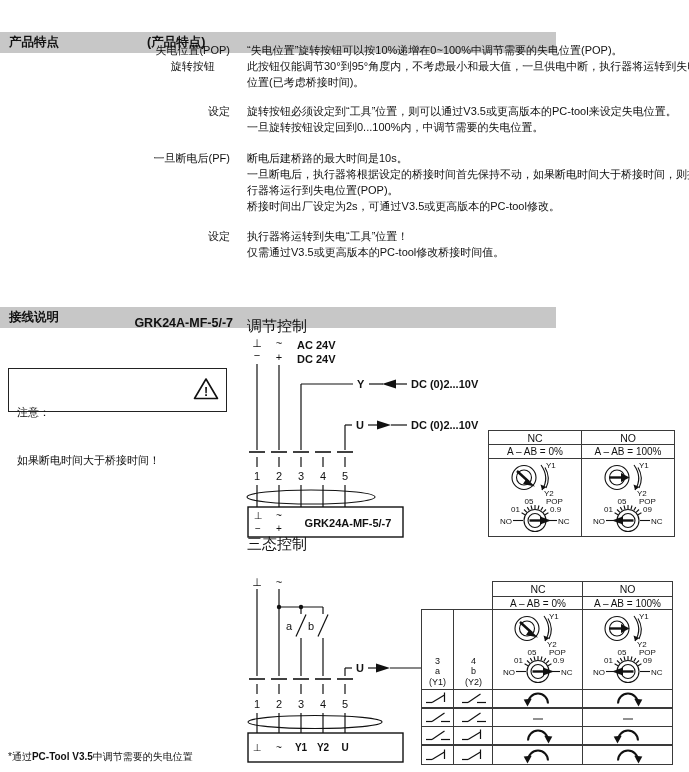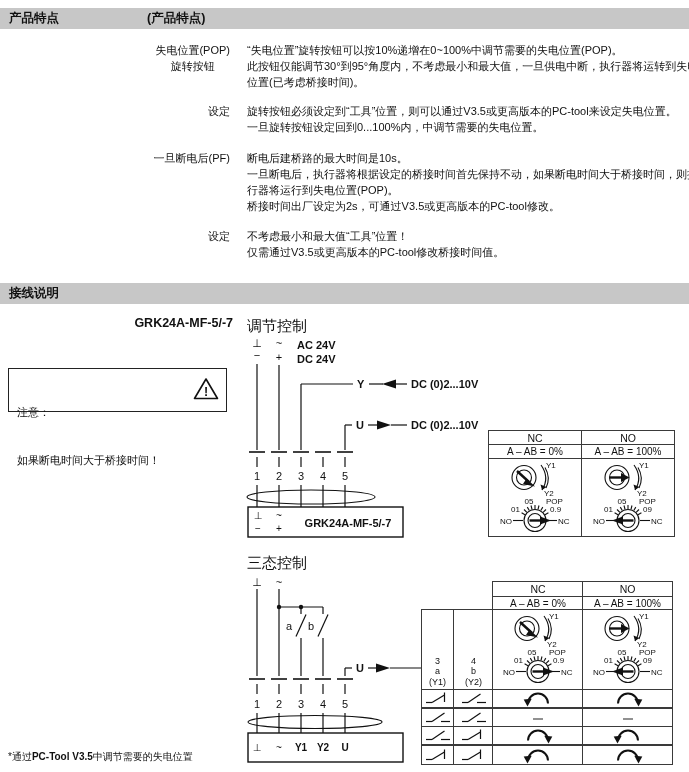--- a/index.html
+++ b/index.html
@@ -1,18 +1,18 @@
 <!DOCTYPE html>
 <html><head>
 <meta charset="utf-8">
 <style>
   html,body{margin:0;padding:0;background:#fff;}
   .page{position:relative;width:689px;height:772px;background:#fff;overflow:hidden;
         font-family:"Liberation Sans","DejaVu Sans",sans-serif;color:#111;}
-  .graybar{position:absolute;left:0;width:689px;height:21px;background:#c7c7c7;}
+  .graybar{position:absolute;left:0;width:556px;height:21px;background:#c7c7c7;margin-top:24px;}
   .graybar span{position:absolute;top:0;line-height:21px;font-weight:bold;font-size:12.5px;white-space:pre;}
   .bartitle{left:9px;}
   .barnote{left:147px;}
   .para{position:absolute;left:0;width:689px;}
   .plabel{position:absolute;right:459px;top:0;text-align:center;white-space:pre;font-size:11px;line-height:16px;}
   .ptext{position:absolute;left:247px;top:0;white-space:pre;font-size:11px;line-height:16px;}
   .modeltitle{position:absolute;right:456px;text-align:right;font-weight:bold;font-size:12.5px;white-space:pre;}
   .dtitle{position:absolute;left:247px;font-size:15px;white-space:pre;}
   .notebox{position:absolute;left:8px;top:368px;width:219px;height:44px;border:1.2px solid #222;box-sizing:border-box;}
   .notetext{position:absolute;left:8px;top:3px;font-size:11px;line-height:16px;white-space:pre;}
@@ -63,31 +63,31 @@
   </div>
   <div class="para" style="top:150px">
     <div class="plabel">一旦断电后(PF)</div>
     <div class="ptext">断电后建桥路的最大时间是10s。
 一旦断电后，执行器将根据设定的桥接时间首先保持不动，如果断电时间大于桥接时间，则执
 行器将运行到失电位置(POP)。
 桥接时间出厂设定为2s，可通过V3.5或更高版本的PC-tool修改。</div>
   </div>
   <div class="para" style="top:228px">
     <div class="plabel">设定</div>
-    <div class="ptext">不考虑最小和最大值“工具”位置！
+    <div class="ptext">执行器将运转到失电“工具”位置！
 仅需通过V3.5或更高版本的PC-tool修改桥接时间值。</div>
   </div>
 
   <div class="graybar" style="top:283px">
     <span class="bartitle">接线说明</span>
   </div>
 
   <div class="modeltitle" style="top:316px">GRK24A-MF-5/-7</div>
   <div class="dtitle" style="top:317px">调节控制</div>
-  <div class="dtitle" style="top:554px">三态控制</div>
+  <div class="dtitle" style="top:535px">三态控制</div>
 
   <div class="notebox">
     <div class="notetext">
       <div>注意：</div>
       <div>如果断电时间大于桥接时间！</div>
     </div>
     <svg class="noteicon" width="26" height="24" viewBox="0 0 26 24">
       <path d="M13,2 L24.5,21.5 L1.5,21.5 Z" fill="none" stroke="#111" stroke-width="1.6" stroke-linejoin="round"></path>
       <text x="13" y="19" class="mid" style="font-size:12.5px;font-weight:bold">!</text>
     </svg>

